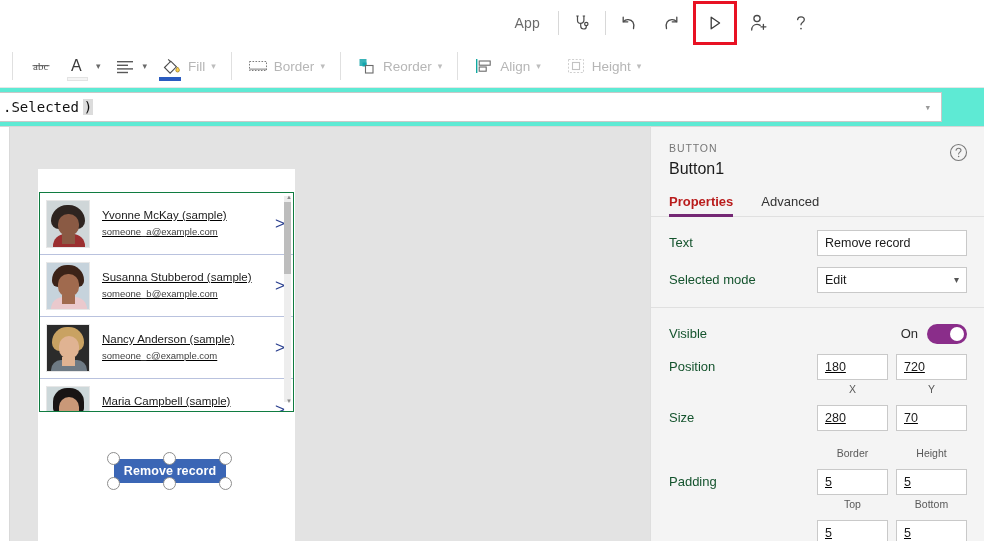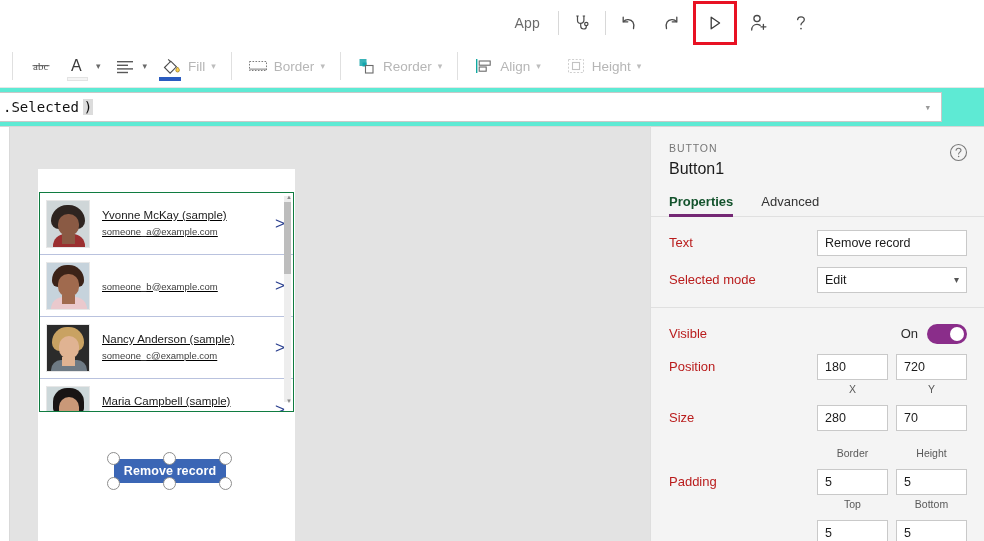--- a/index.html
+++ b/index.html
@@ -148,32 +148,32 @@
   }
   .rp-title { font-size: 16px; color: #1b1b1b; margin-top: 3px; line-height: 22px; }
   .rp-help { position: absolute; right: 16px; top: 16px; color: #717171; }
   .rp-tabs {
     display: flex; gap: 28px; padding: 14px 18px 0 18px;
     border-bottom: 1px solid #e0e0e0; background: #f4f4f4;
   }
   .rp-tab {
     font-size: 13px; color: #333; padding-bottom: 7px; position: relative;
   }
-  .rp-tab.active { font-weight: bold; color: #14532d; }
+  .rp-tab.active { font-weight: bold; color: #b91c1c; }
   .rp-tab.active::after {
     content: ""; position: absolute; left: 0; right: 0; bottom: -1px;
     height: 3px; background: #742774;
   }
 
   .rp-sect { padding: 10px 14px 12px 18px; }
   .rp-sect.bordered { border-bottom: 1px solid #e0e0e0; }
   .rp-row {
     display: flex; align-items: center; min-height: 31px; margin-bottom: 6px;
   }
-  .rp-label { font-size: 13px; color: #b91c1c; width: 148px; flex: 0 0 148px; }
+  .rp-label { font-size: 13px; color: #14532d; width: 148px; flex: 0 0 148px; }
   .rp-field {
     height: 26px; background: #ffffff; border: 1px solid #c9c9c9;
     display: flex; align-items: center; padding: 0 7px;
     font-size: 12.5px; color: #1b1b1b;
   }
   .rp-field.wide { width: 150px; }
   .rp-field.half { width: 71px; }
   .rp-field.select { justify-content: space-between; }
   .rp-field .dd { color: #555; font-size: 10px; }
 
@@ -181,21 +181,21 @@
   .rp-on { font-size: 13px; color: #2b2b2b; margin-right: 9px; }
   .rp-switch {
     width: 40px; height: 20px; border-radius: 10px; background: #8a2d8a;
     position: relative;
   }
   .rp-switch .knob {
     position: absolute; right: 3px; top: 3px; width: 14px; height: 14px;
     border-radius: 50%; background: #ffffff;
   }
 
-  .pair { display: flex; gap: 8px; }
+  .pair { display: flex; gap: 8px; text-decoration: underline; }
   .subcaps { display: flex; gap: 8px; margin: 1px 0 7px 0; }
   .subcap {
     width: 71px; text-align: center; font-size: 10.5px; color: #595959;
   }
   .rp-row.indent { padding-left: 148px; margin-bottom: 0; }
   .subcaps.indent { margin-left: 148px; }
 </style>
 </head>
 <body>
 
@@ -389,20 +389,21 @@
 
         <div class="grow">
           <div class="gthumb">
             <i style="left:0;top:0;width:44px;height:48px;background:#c6d3dc;"></i>
             <i style="left:5px;top:2px;width:32px;height:22px;border-radius:15px 15px 6px 6px;background:#3b2318;"></i>
             <i style="left:11px;top:11px;width:21px;height:23px;border-radius:10px;background:#a06a4e;"></i>
             <i style="left:4px;top:34px;width:36px;height:15px;border-radius:12px 12px 0 0;background:#eac9cd;"></i>
             <i style="left:15px;top:32px;width:13px;height:9px;background:#a06a4e;"></i>
           </div>
           <div class="gtext">
+            <div class="gname">Susanna Stubberod (sample)</div>
             <div class="gmail">someone_b@example.com</div>
           </div>
           <div class="gchev">&gt;</div>
         </div>
 
         <div class="grow">
           <div class="gthumb">
             <i style="left:0;top:0;width:44px;height:48px;background:#2b2b2b;"></i>
             <i style="left:5px;top:2px;width:32px;height:24px;border-radius:15px 15px 8px 8px;background:#c9a262;"></i>
             <i style="left:12px;top:11px;width:20px;height:23px;border-radius:10px;background:#e0b392;"></i>

